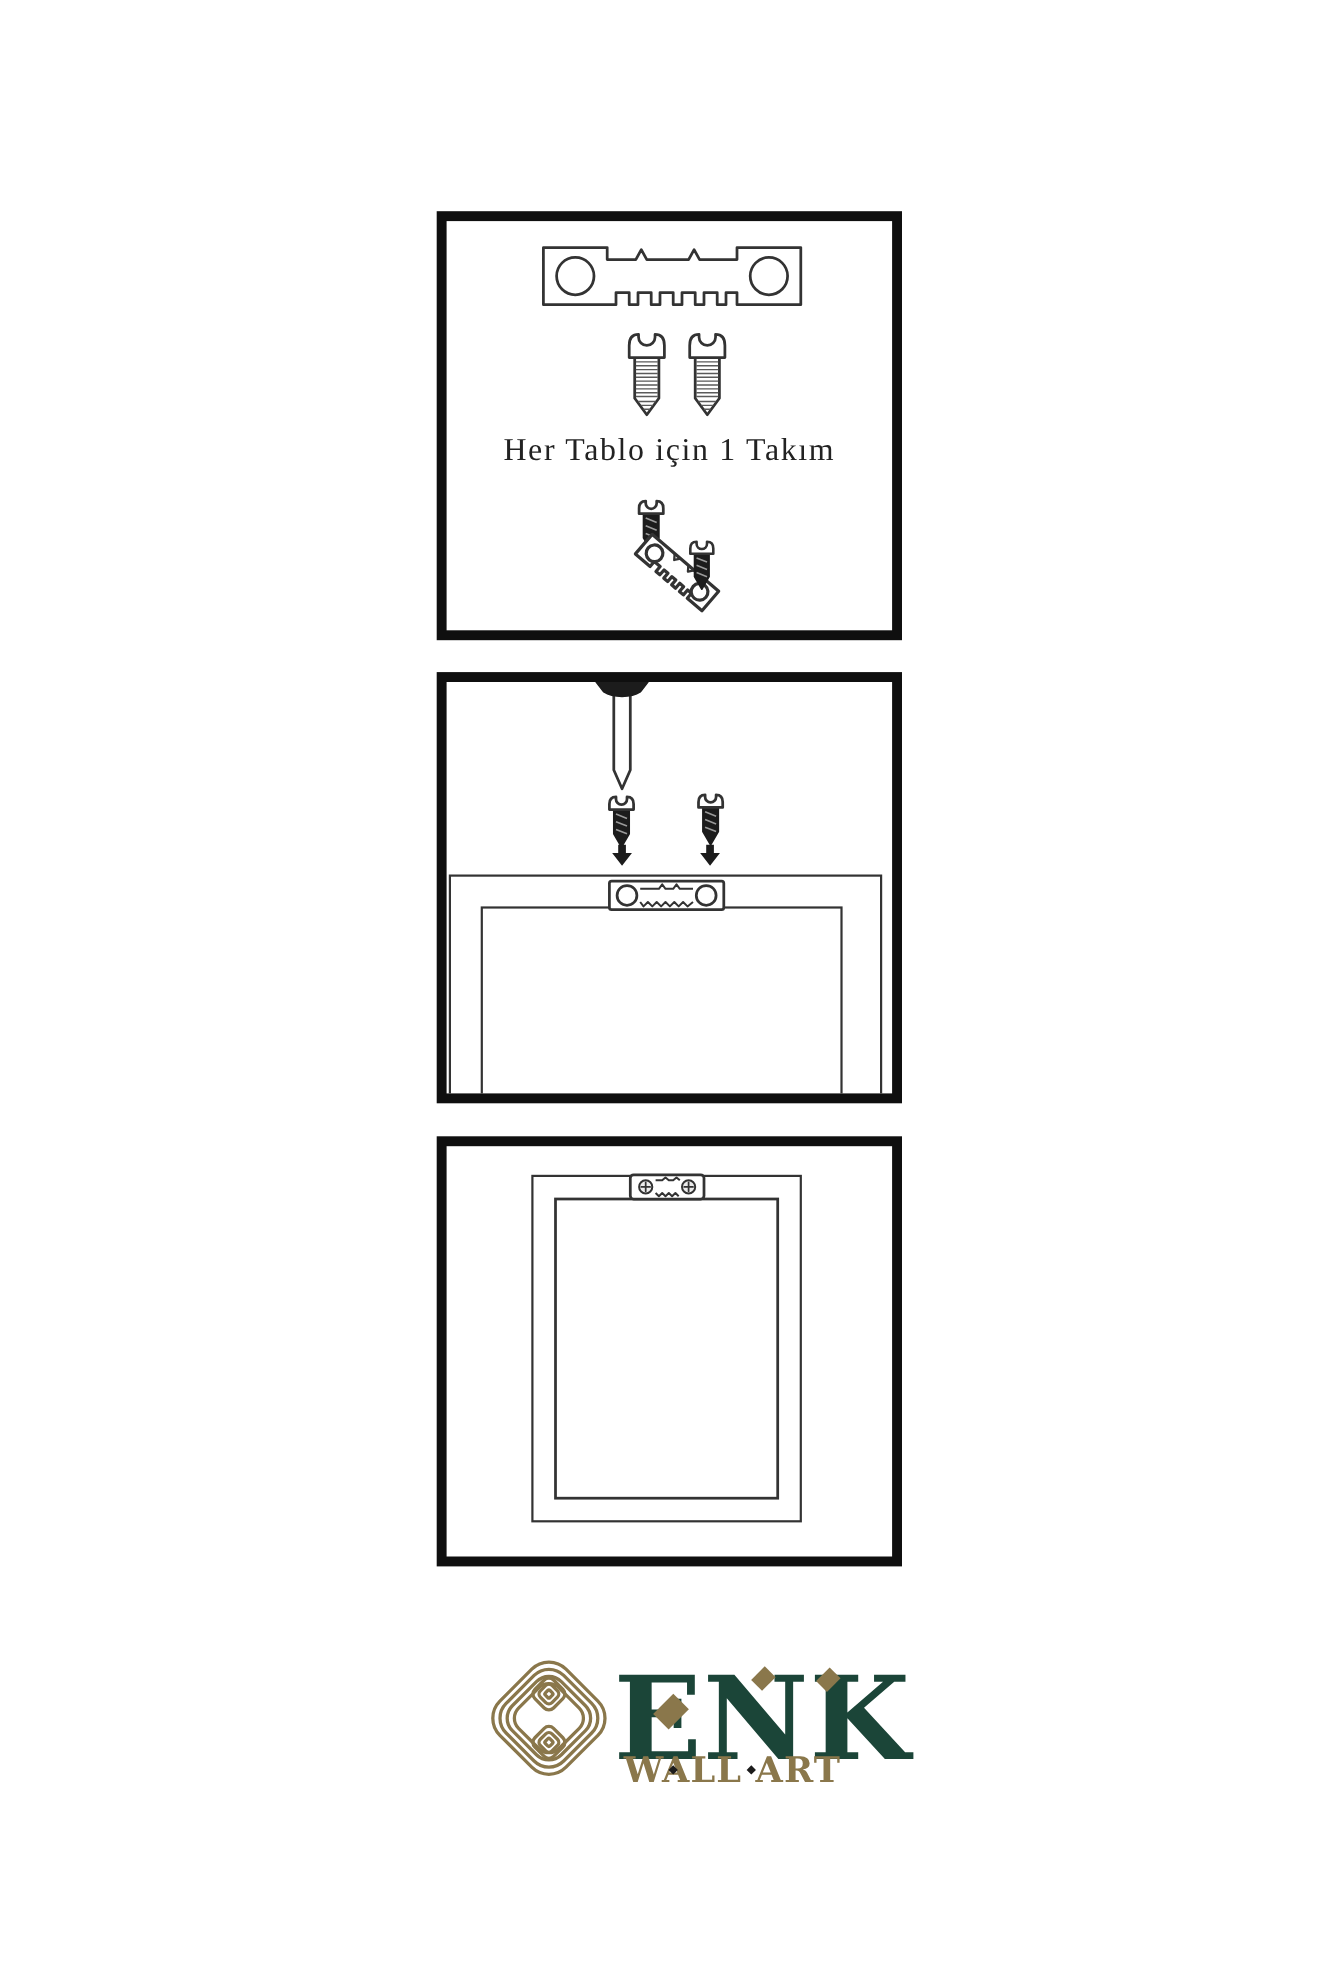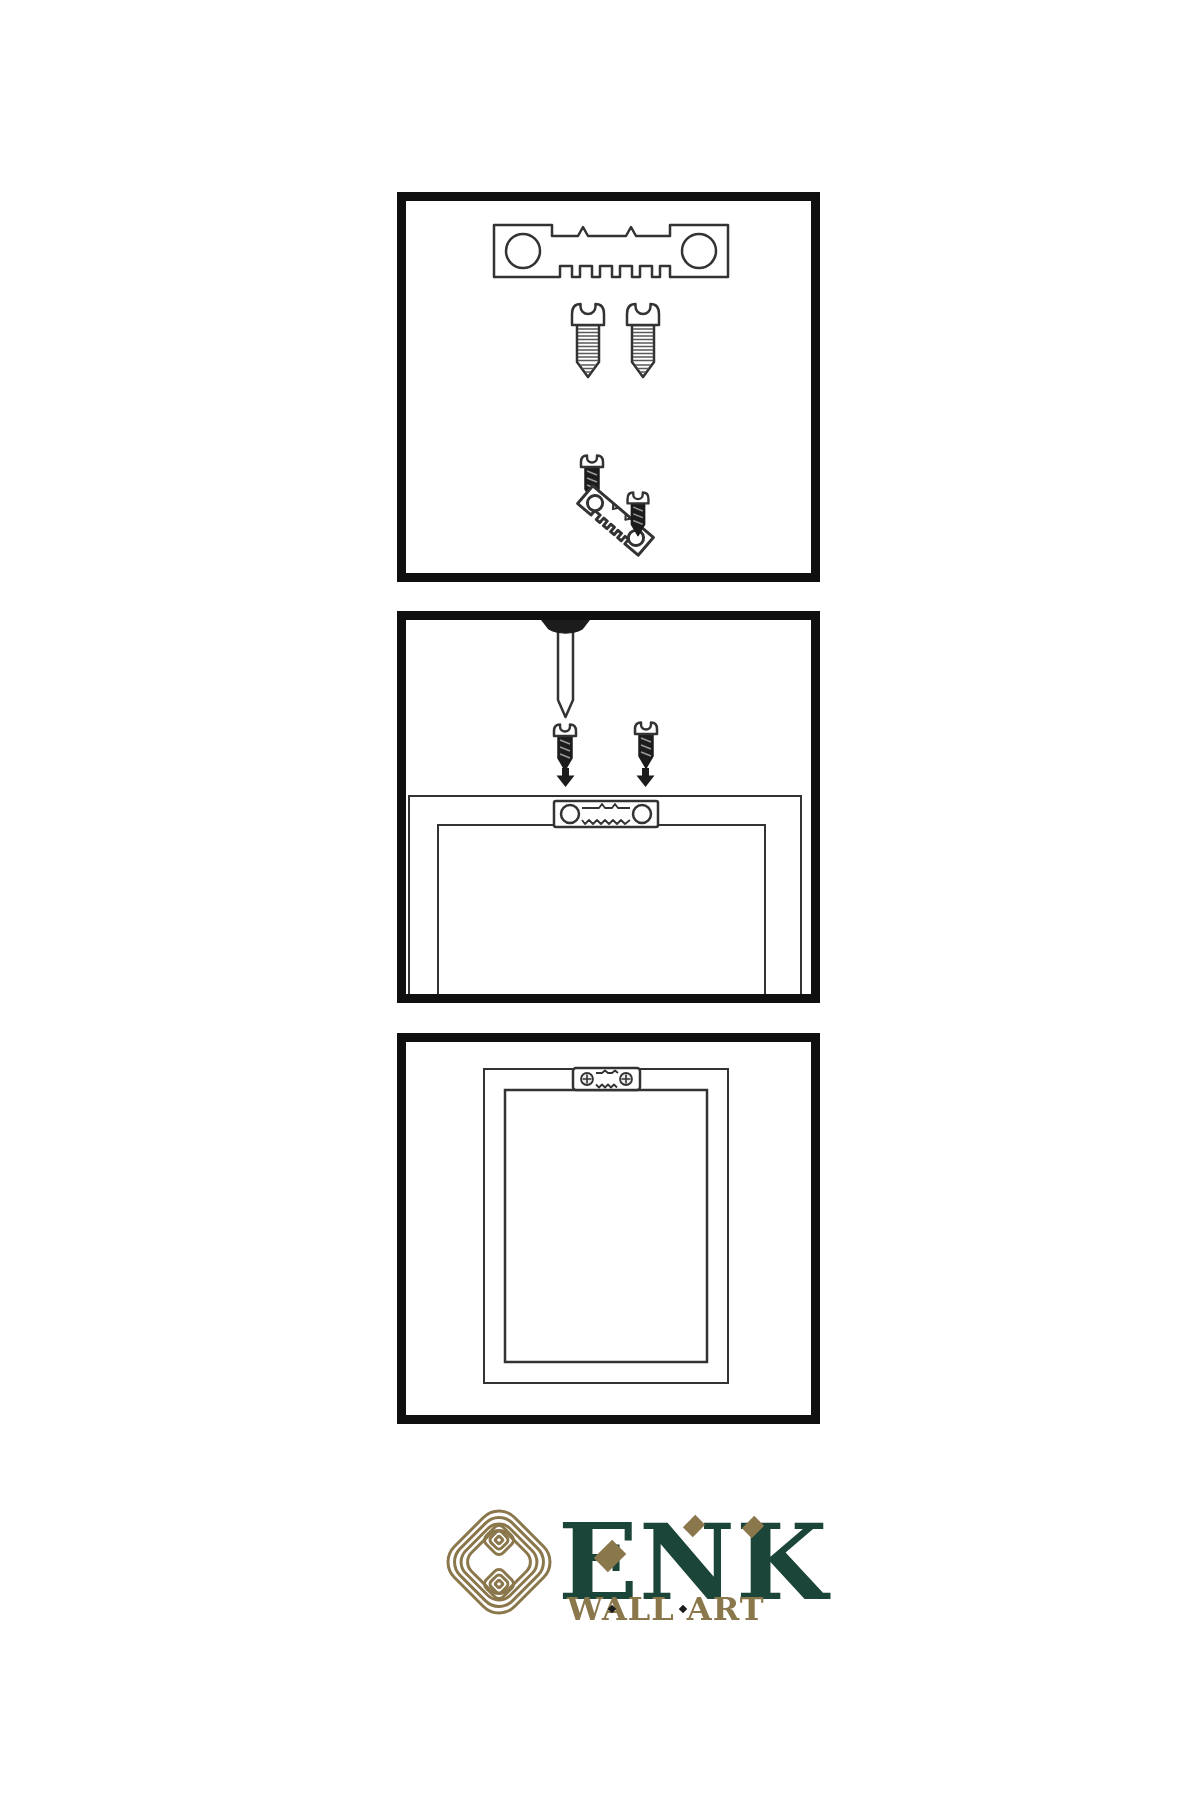--- a/index.html
+++ b/index.html
@@ -131,20 +131,21 @@
     <use href="#screw-outline" transform="translate(182,102)"></use>
     <use href="#screw-outline" transform="translate(237,102)"></use>
 
     <use href="#screw-dark" transform="translate(186,254)"></use>
     <g transform="translate(209.5,319.5) rotate(40.5) scale(1.17) translate(-35,-11)">
       <use href="#hanger-small"></use>
     </g>
     <use href="#screw-dark" transform="translate(232,291) scale(0.95)"></use>
   </svg>
 
+  <div class="caption">Her Tablo için 1 Takım</div>
 </div>
 
 <div class="panel" id="panel-2">
   <svg width="405" height="374" viewBox="0 0 405 374">
 
     <g>
       <path class="outline" d="M152,8 L152,80 L159.5,97 L167,80 L167,8 Z"></path>
       <path class="darkfill" d="M136,0 L183,0 L176,9 Q170,13 159.5,13 Q149,13 143,9 Z"></path>
     </g>
 

